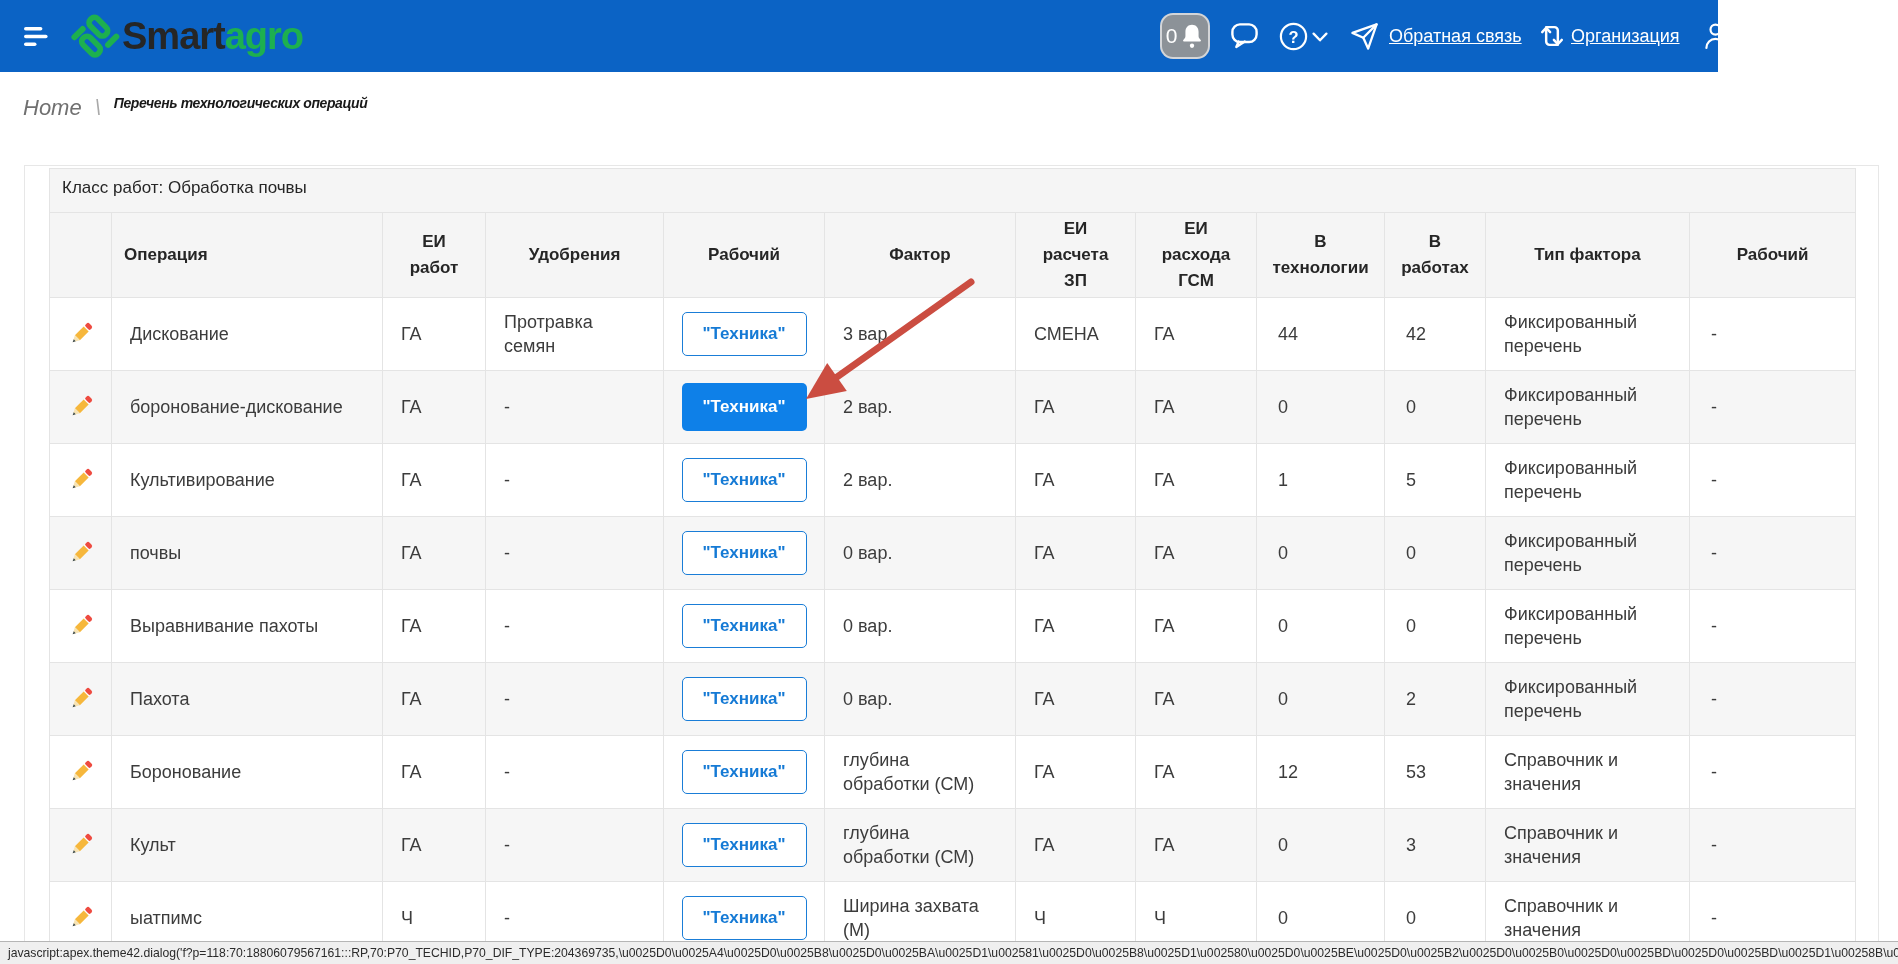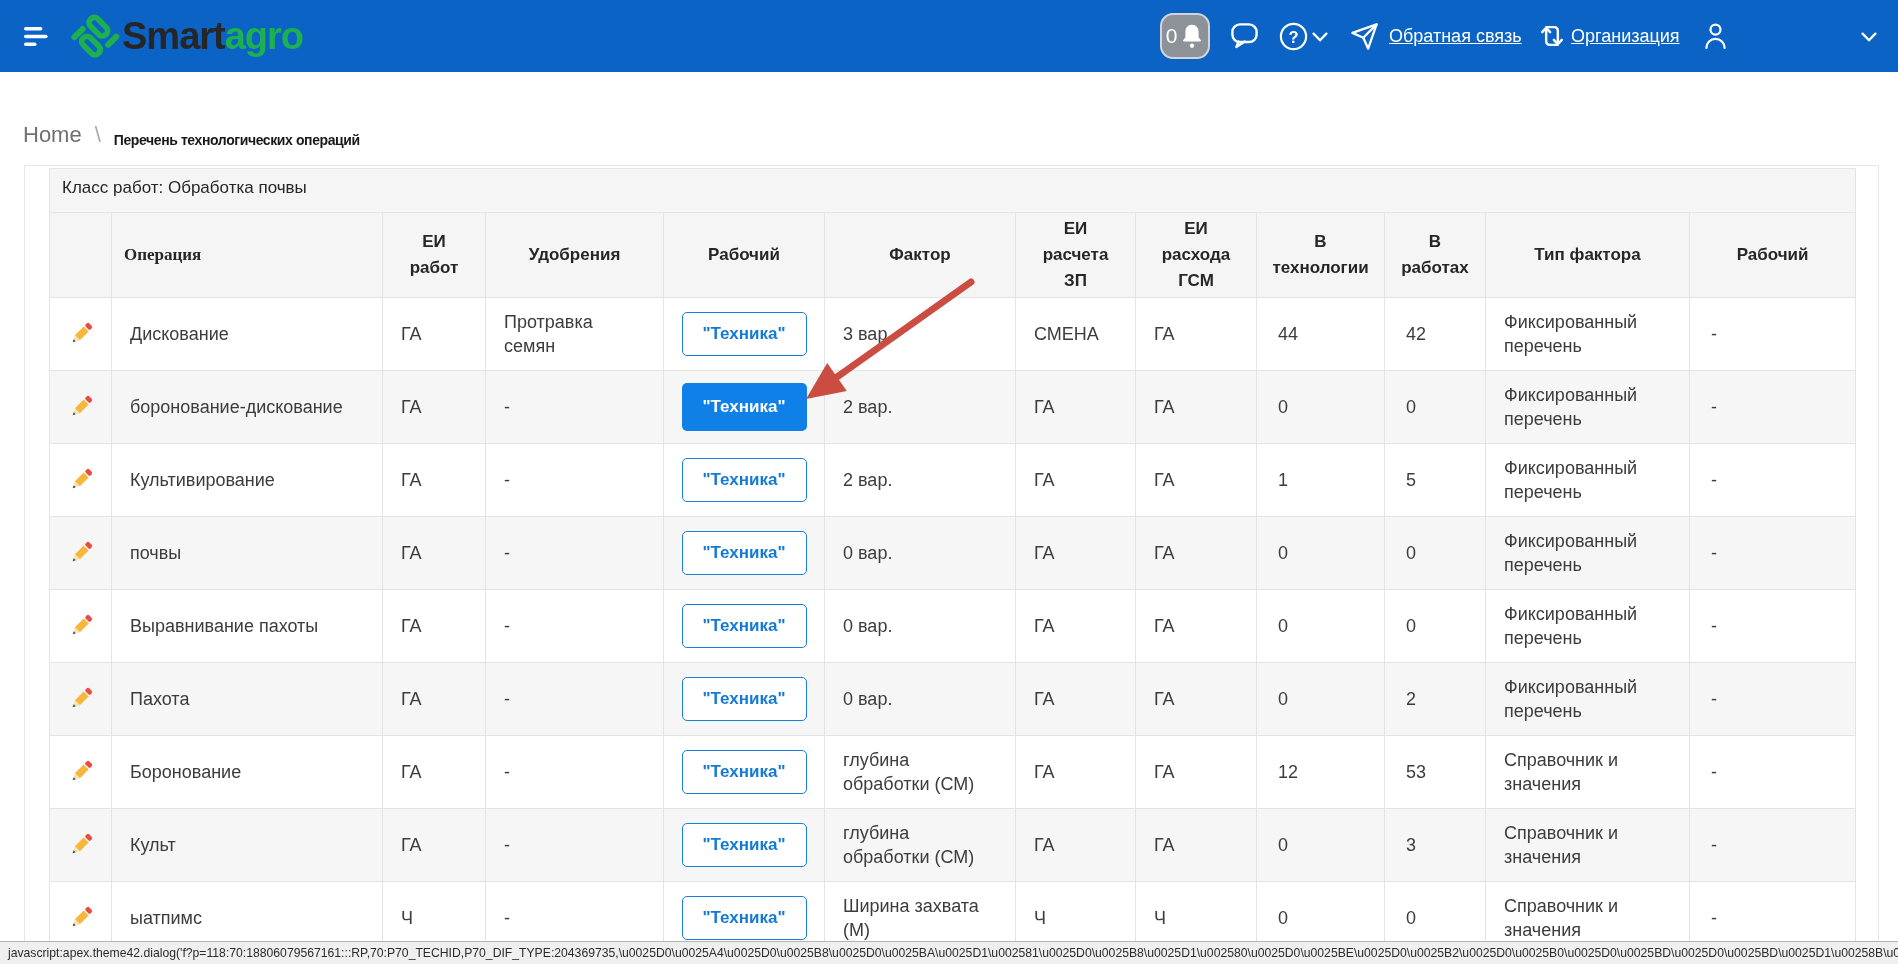--- a/index.html
+++ b/index.html
@@ -1,50 +1,50 @@
 <!DOCTYPE html>
 <html lang="ru"><head>
 <meta charset="utf-8">
 <style>
   * { margin:0; padding:0; box-sizing:border-box; }
   html,body { width:1898px; height:964px; overflow:hidden; background:#fff;
     font-family:"Liberation Sans", sans-serif; }
   
-  .topbar { position:absolute; left:0; top:0; width:1898px; height:72px;
+  .topbar { position:absolute; left:0; top:0; width:1718px; height:72px;
     background:#0b63c5; color:#fff; }
   .burger { position:absolute; left:24px; top:27px; }
   .logo-ic { position:absolute; left:70px; top:11px; }
   .logo-tx { position:absolute; left:122px; top:0; height:72px; line-height:73px;
     font-size:38px; font-weight:bold; letter-spacing:-1px; color:#262626; }
   .logo-tx .gr { color:#1db04f; }
   .tb-right { position:absolute; left:0; top:0; width:1898px; height:72px; font-size:18px; }
   .tb-right > * { position:absolute; }
   .badge { left:1160px; top:13px; width:50px; height:46px; background:#8c9298;
     border:2px solid rgba(255,255,255,.62);
     border-radius:13px; display:flex; align-items:center; justify-content:center; gap:3px; }
   .badge .n { font-size:21px; color:#fff; }
   .tb-txt { color:#fff; white-space:nowrap; line-height:72px; top:0;text-decoration:underline; }
   
-  .crumbs { position:absolute; left:23px; top:122px; font-size:22px; color:#191919;
-    display:flex; align-items:flex-end; }
+  .crumbs { position:absolute; left:23px; top:95px; font-size:22px; color:#191919;
+    display:flex; align-items:flex-start;font-style:italic; }
   .crumbs .home { color:#707070; }
   .crumbs .sep { color:#a9a9a9; padding:0 13px 0 13px; }
   .crumbs .ttl { font-weight:bold; letter-spacing:-0.4px; font-size:14px; }
   
   .region { position:absolute; left:24px; top:165px; width:1855px; height:810px;
     border:1px solid #e7e7e7; border-bottom:none; background:#fff; }
   table { border-collapse:collapse; table-layout:fixed; width:1806px;
     position:absolute; left:24px; top:2px; font-size:18px; color:#3c3c3c; }
   td, th { border:1px solid #e4e4e4; vertical-align:middle; line-height:24px;
     padding:0 8px 0 18px; text-align:left; overflow:hidden; }
   tr.cap td { background:#f5f5f5; font-weight:normal; color:#262626; font-size:17px;
     height:44px; padding-left:12px; vertical-align:top; padding-top:7px; }
   tr.hdr th { background:#f5f5f5; font-weight:bold; color:#262626; font-size:17px;
     height:85px; text-align:center; line-height:26px; padding:0 4px; }
-  tr.hdr th.op { text-align:left; padding-left:12px;font-family:Liberation Serif, serif; }
+  tr.hdr th.op { text-align:left; padding-left:12px; }
   tr.r td { height:73px; }
   tr.alt td { background:#f6f6f6; }
   td.c { padding:0 21px; }
   td.tec { text-align:center; padding:0; }
   .btn { display:inline-flex; align-items:center; justify-content:center;
     width:125px; height:44px; border:1.5px solid #1a7dd7; border-radius:5px;
     background:#fff; color:#157ad5; font-weight:bold; font-size:17px; }
   .btn.hot { background:#0e80e8; color:#fff; border:none; height:48px; }
   
   .status { position:absolute; left:0; top:941px; width:1898px; height:23px;

